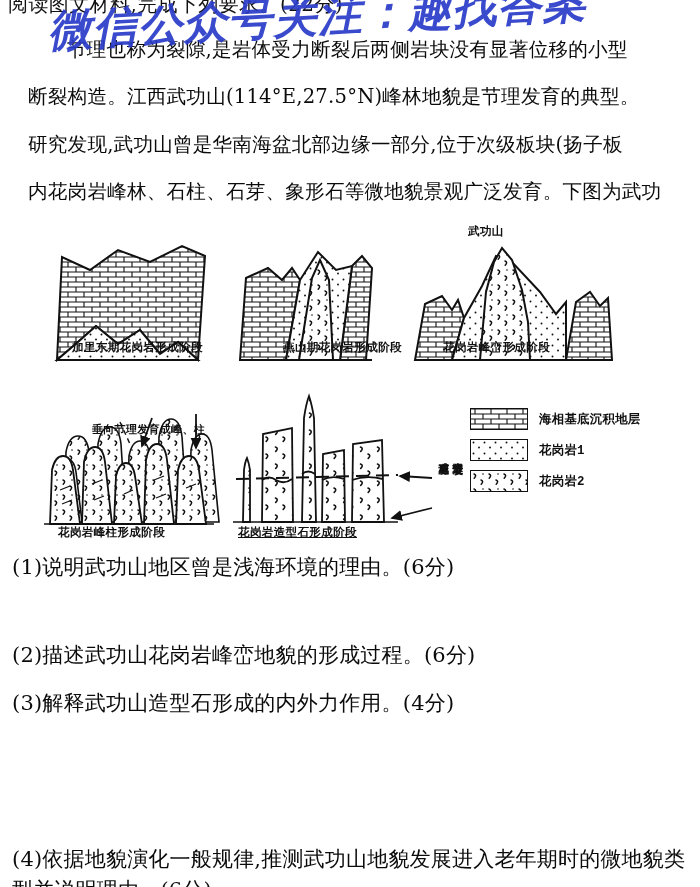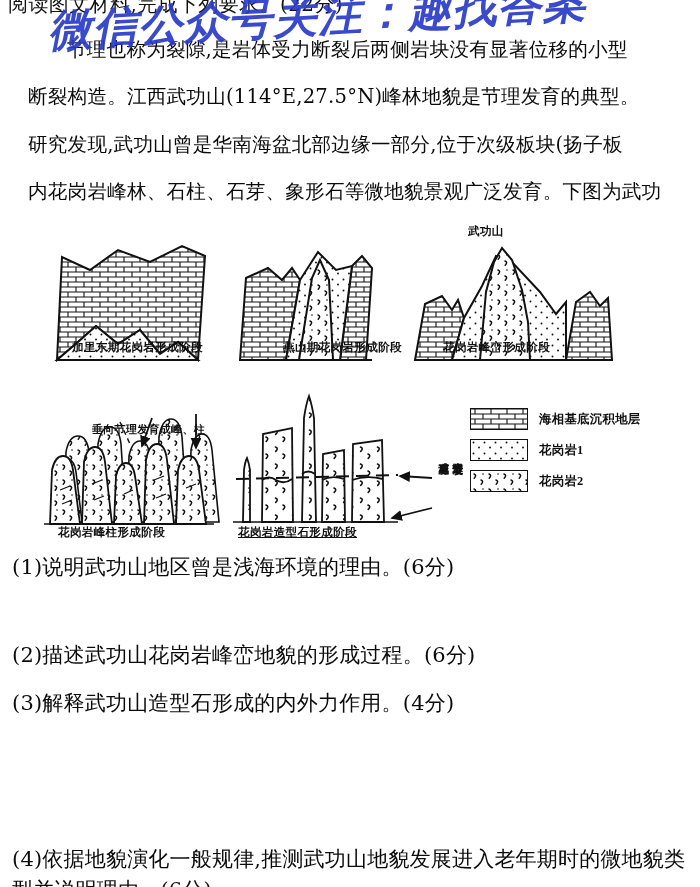--- a/index.html
+++ b/index.html
@@ -115,21 +115,21 @@
   }
   .legend-swatch {
     width: 56px;
     height: 20px;
     border: 1.4px solid #111;
     background: #fff;
     flex: 0 0 auto;
   }
   .legend-text {
     margin-left: 11px;
-    font-family: Liberation Serif, serif;
+    font-family: Liberation Mono, monospace;
     font-weight: bold;
     font-size: 12.4px;
     letter-spacing: 0.3px;
     color: #101010;
     white-space: nowrap;
   }
 
   
   .question {
     position: absolute;

